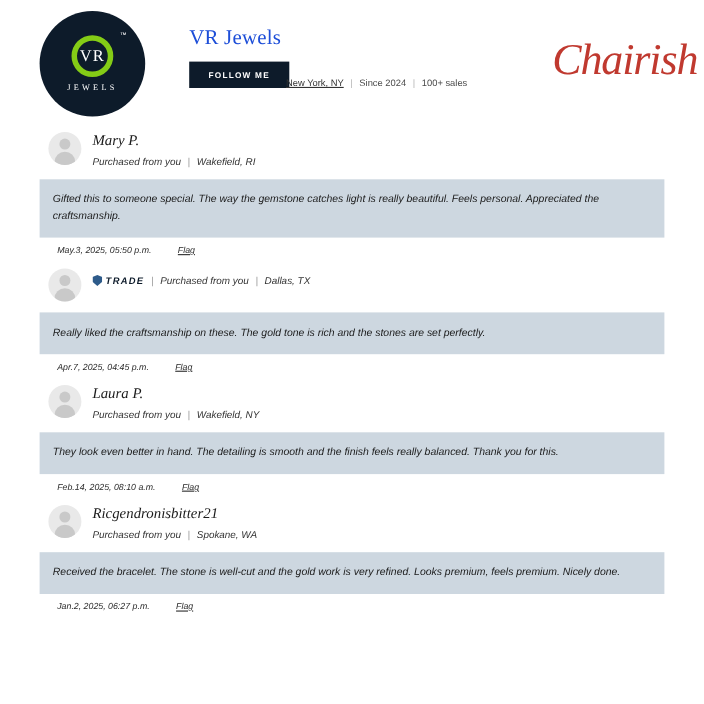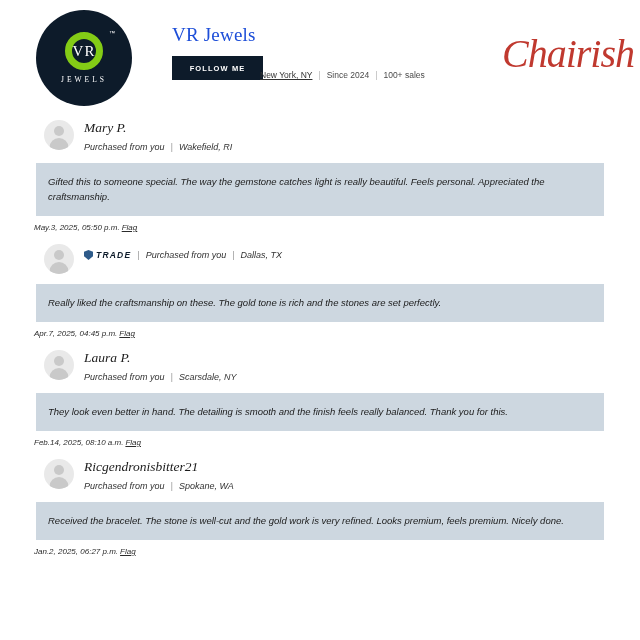--- a/index.html
+++ b/index.html
@@ -29,21 +29,21 @@
     border-radius: 50%;
     background: #0d1b2a;
     color: #ffffff;
     display: flex;
     flex-direction: column;
     align-items: center;
     justify-content: center;
   }
   .avatar-logo .ring {
     width: 38px; height: 38px;
-    border: 7px solid #84cc16;
+    border: 5px solid #84cc16;
     border-radius: 50%;
     display: flex; align-items: center; justify-content: center;
     font-family: "Liberation Serif", serif;
     font-size: 15px;
     letter-spacing: 1px;
     margin-bottom: 5px;
   }
   .avatar-logo .brandsmall {
     font-family: "Liberation Serif", serif;
     font-size: 7.5px;
@@ -175,26 +175,26 @@
 
   .bubble {
     margin: 10px 36px 0 36px;
     background: #cdd7e0;
     color: #1b1b1b;
     font-size: 9.5px;
     line-height: 15px;
     padding: 11px 12px 12px 12px;
   }
   .stamp {
-    margin: 7px 0 0 34px;
+    margin: 7px 0 0 52px;
     font-size: 8px;
     color: #2b2b2b;
     display: flex;
     align-items: center;
-    gap: 2px;
+    gap: 24px;
     padding-bottom: 4px;
   }
   .flag {
     text-decoration: underline;
     cursor: pointer;
     color: #2b2b2b;
   }
 </style>
 </head>
 <body>
@@ -269,21 +269,21 @@
     </div>
 
     <div class="review">
       <div class="reviewer-row">
         <div class="av"></div>
         <div class="who">
           <div class="name">Laura P.</div>
           <div class="sub">
             <span>Purchased from you</span>
             <span class="bar">|</span>
-            <span>Scarsdale, NY</span>
+            <span>Wakefield, NY</span>
           </div>
         </div>
       </div>
       <div class="bubble">They look even better in hand. The detailing is smooth and the finish feels really balanced. Thank you for this.</div>
       <div class="stamp">
         <span>Feb.14, 2025, 08:10 a.m.</span>
         <span class="flag">Flag</span>
       </div>
     </div>
 

